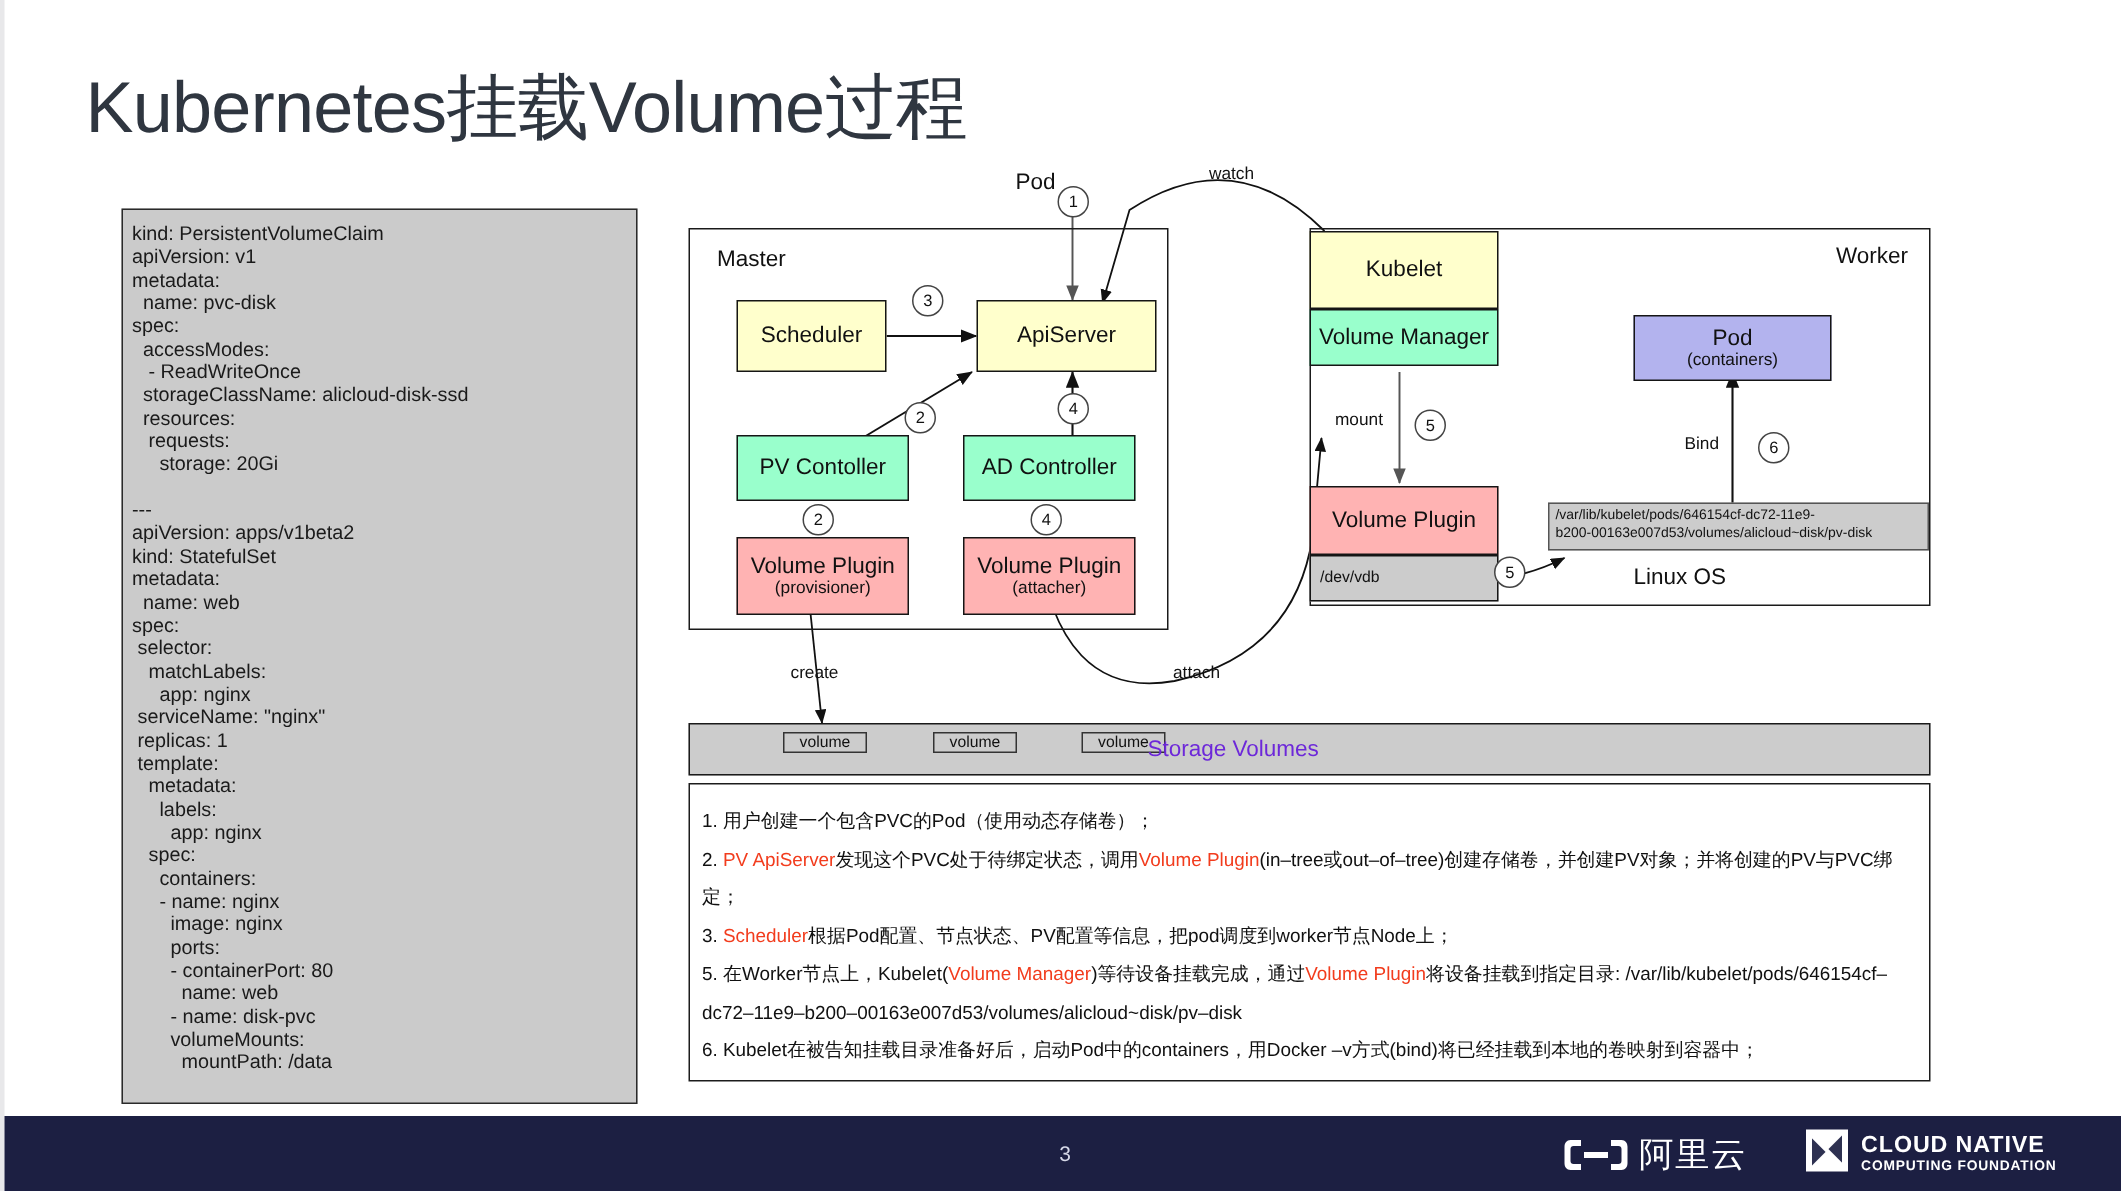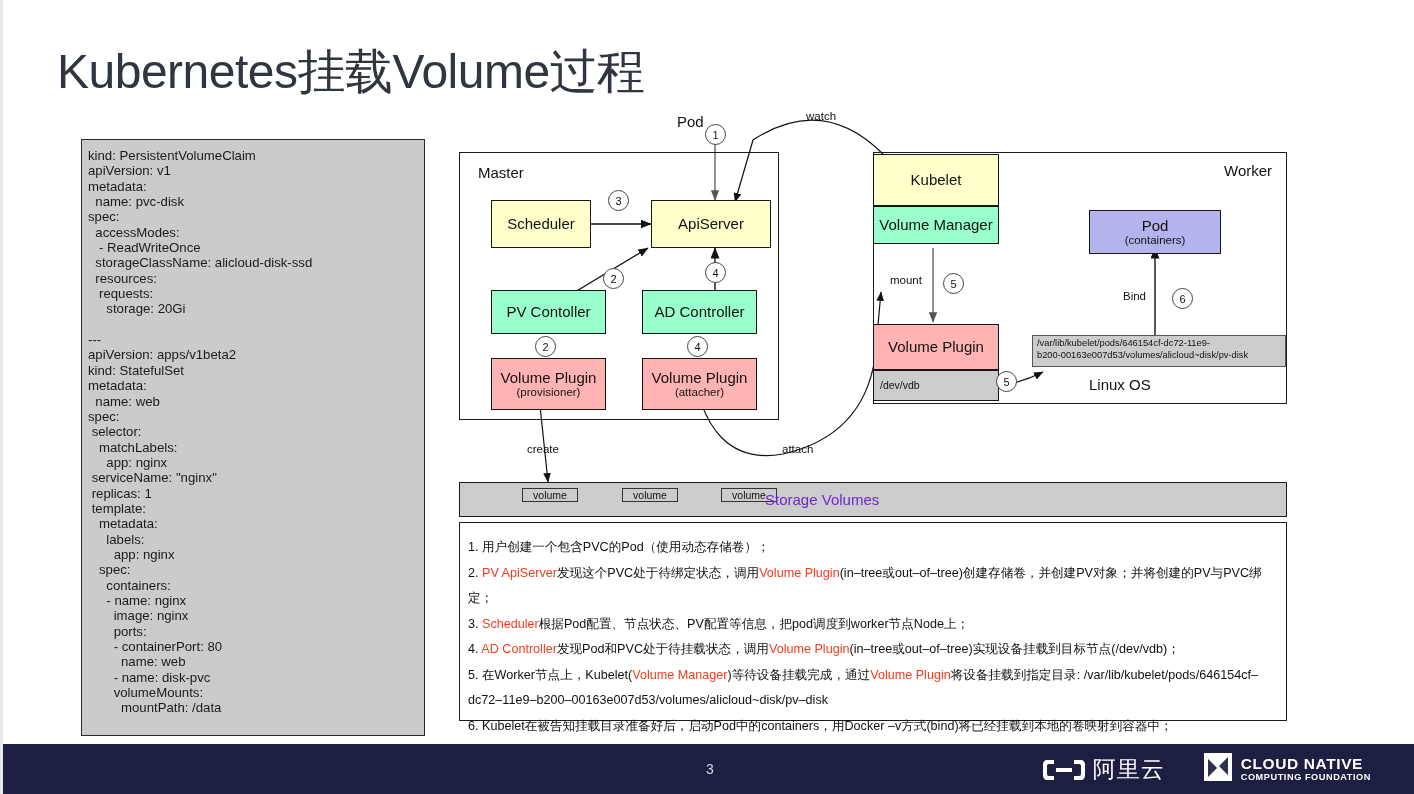--- a/index.html
+++ b/index.html
@@ -269,21 +269,20 @@
     <div class="vol-chip" style="left:162px;">volume</div>
     <div class="vol-chip" style="left:261px;">volume</div>
     <div class="storage-label">Storage Volumes</div>
   </div>
 
   <div class="desc-box">
     <div id="desc-list">
         <p class="desc-item"><span>1. 用户创建一个包含PVC的Pod（使用动态存储卷）；</span></p>
         <p class="desc-item"><span>2. </span><span class="hl">PV ApiServer</span><span>发现这个PVC处于待绑定状态，调用</span><span class="hl">Volume Plugin</span><span>(in–tree或out–of–tree)创建存储卷，并创建PV对象；并将创建的PV与PVC绑定；</span></p>
         <p class="desc-item"><span>3. </span><span class="hl">Scheduler</span><span>根据Pod配置、节点状态、PV配置等信息，把pod调度到worker节点Node上；</span></p>
-        <p class="desc-item"><span>4. </span><span class="hl">AD Controller</span><span>发现Pod和PVC处于待挂载状态，调用</span><span class="hl">Volume Plugin</span><span>(in–tree或out–of–tree)实现设备挂载到目标节点(/dev/vdb)；</span></p>
         <p class="desc-item"><span>5. 在Worker节点上，Kubelet(</span><span class="hl">Volume Manager</span><span>)等待设备挂载完成，通过</span><span class="hl">Volume Plugin</span><span>将设备挂载到指定目录: /var/lib/kubelet/pods/646154cf–dc72–11e9–b200–00163e007d53/volumes/alicloud~disk/pv–disk</span></p>
         <p class="desc-item"><span>6. Kubelet在被告知挂载目录准备好后，启动Pod中的containers，用Docker –v方式(bind)将已经挂载到本地的卷映射到容器中；</span></p>
       </div>
   </div>
 
   <div class="footer">
     <div class="page-no">3</div>
     <div class="logos">
       <div class="ali-logo">
         <span class="ali-mark">

